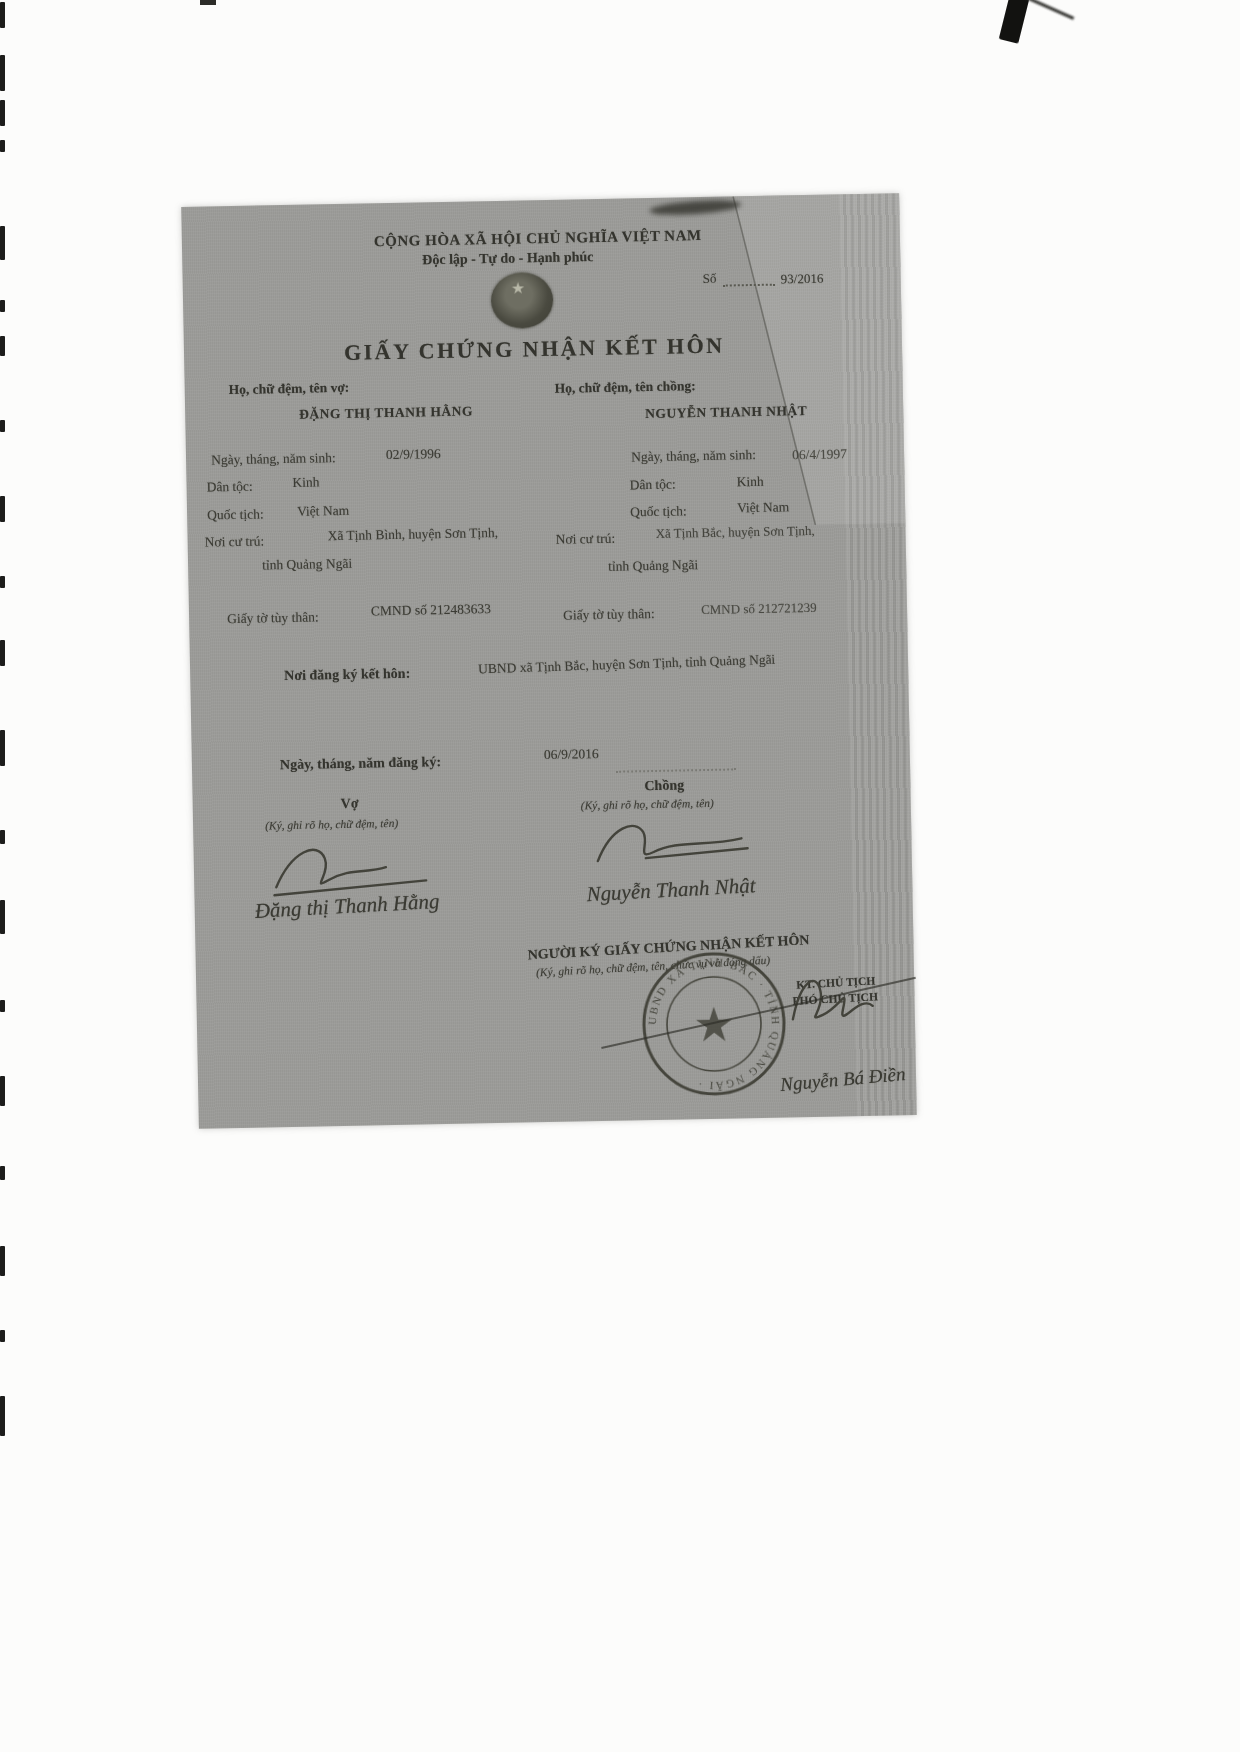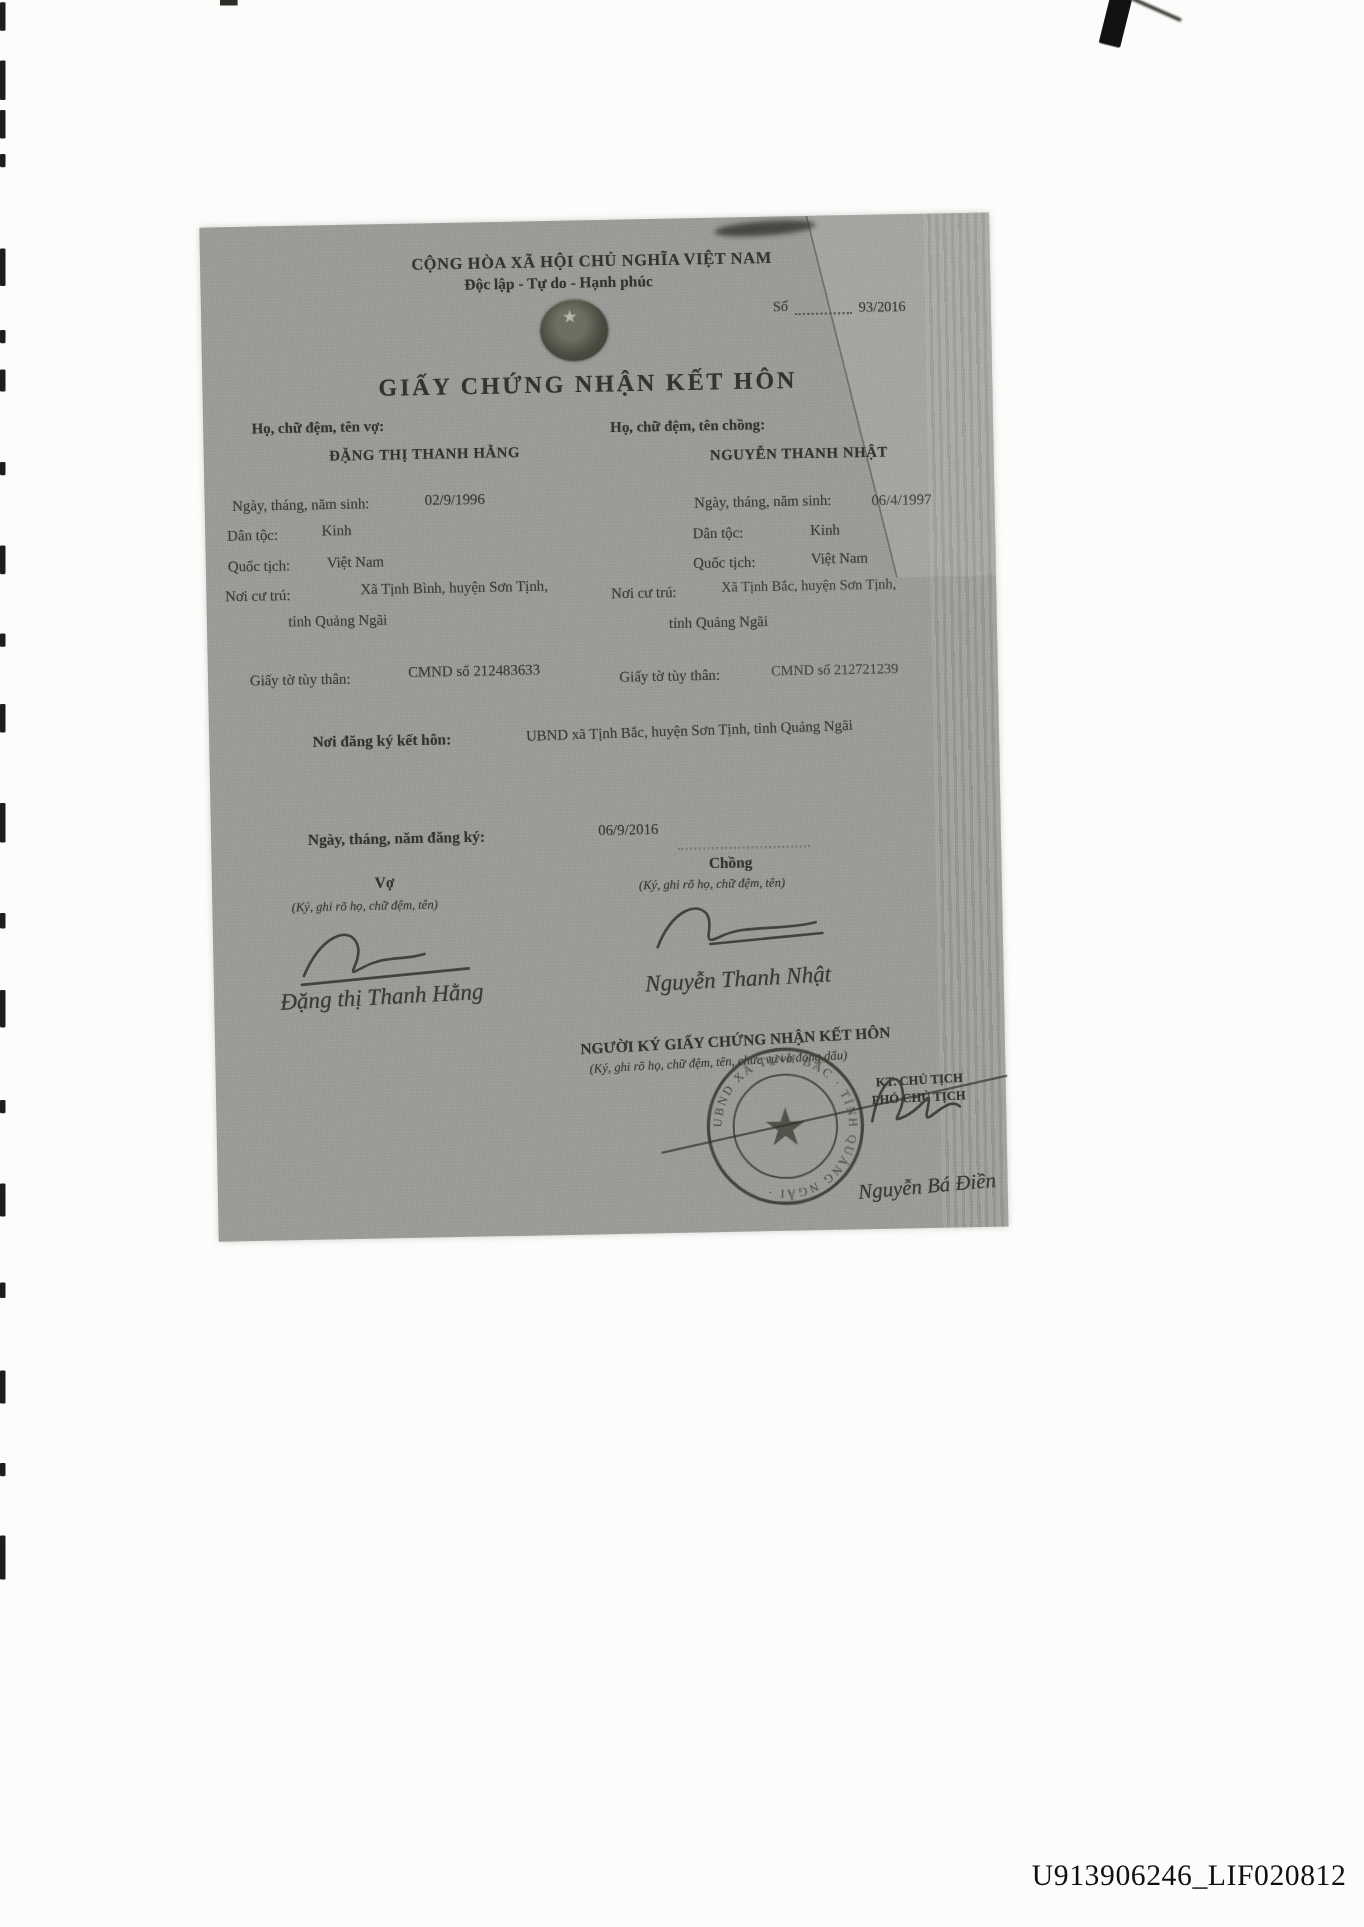--- a/index.html
+++ b/index.html
@@ -173,14 +173,13 @@
       </text>
     </svg>
 
     <svg class="sig" style="left:586px;top:770px" width="120" height="70" viewBox="0 0 120 70">
       <path d="M10,54 C18,16 34,6 38,26 C42,46 22,58 40,50 C58,42 66,20 60,46 C56,64 78,30 90,42"></path>
     </svg>
     <div class="crease"></div>
     <div class="hand" style="left:582px;top:874px;font-size:19px;transform:rotate(-4deg)">Nguyễn Bá Điền</div>
   </div>
 
-  <div class="footer-code">U913906246_LIF020812</div>
 </div>
 
 </body></html>

